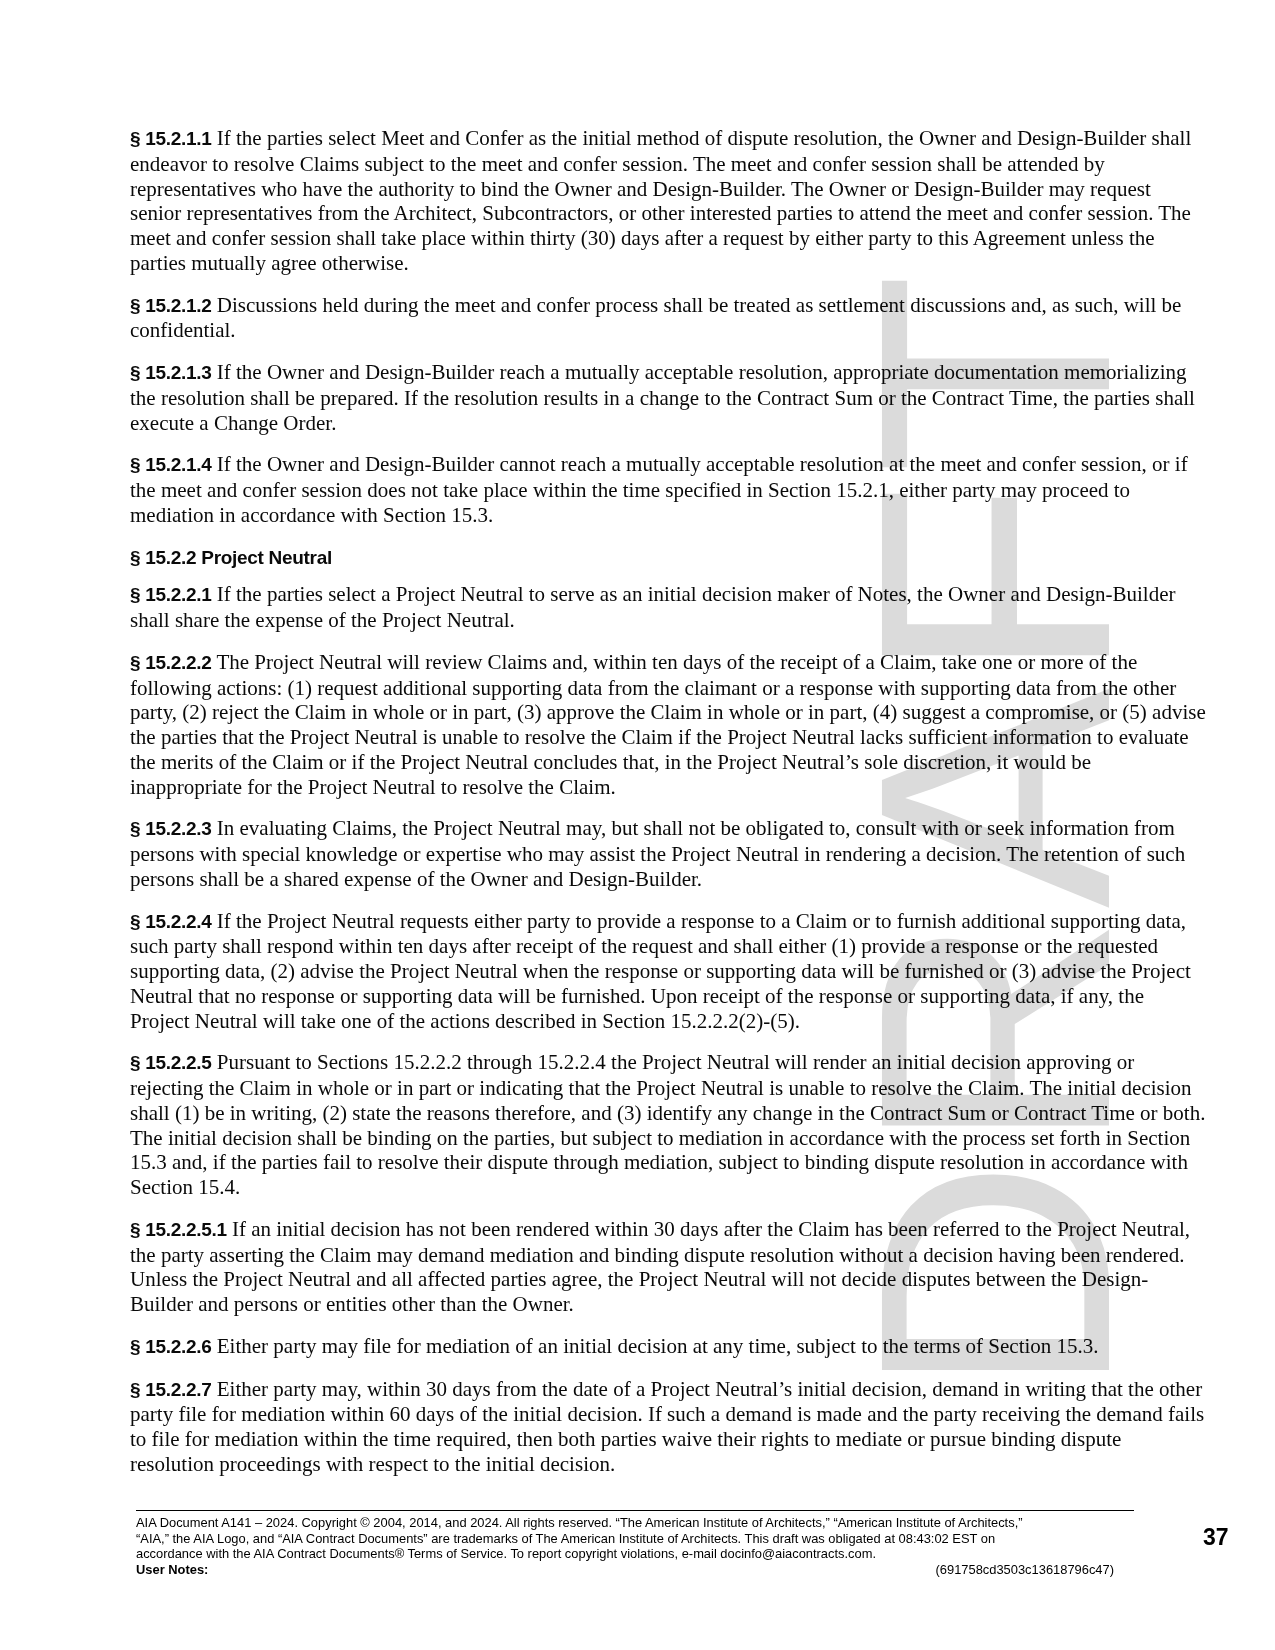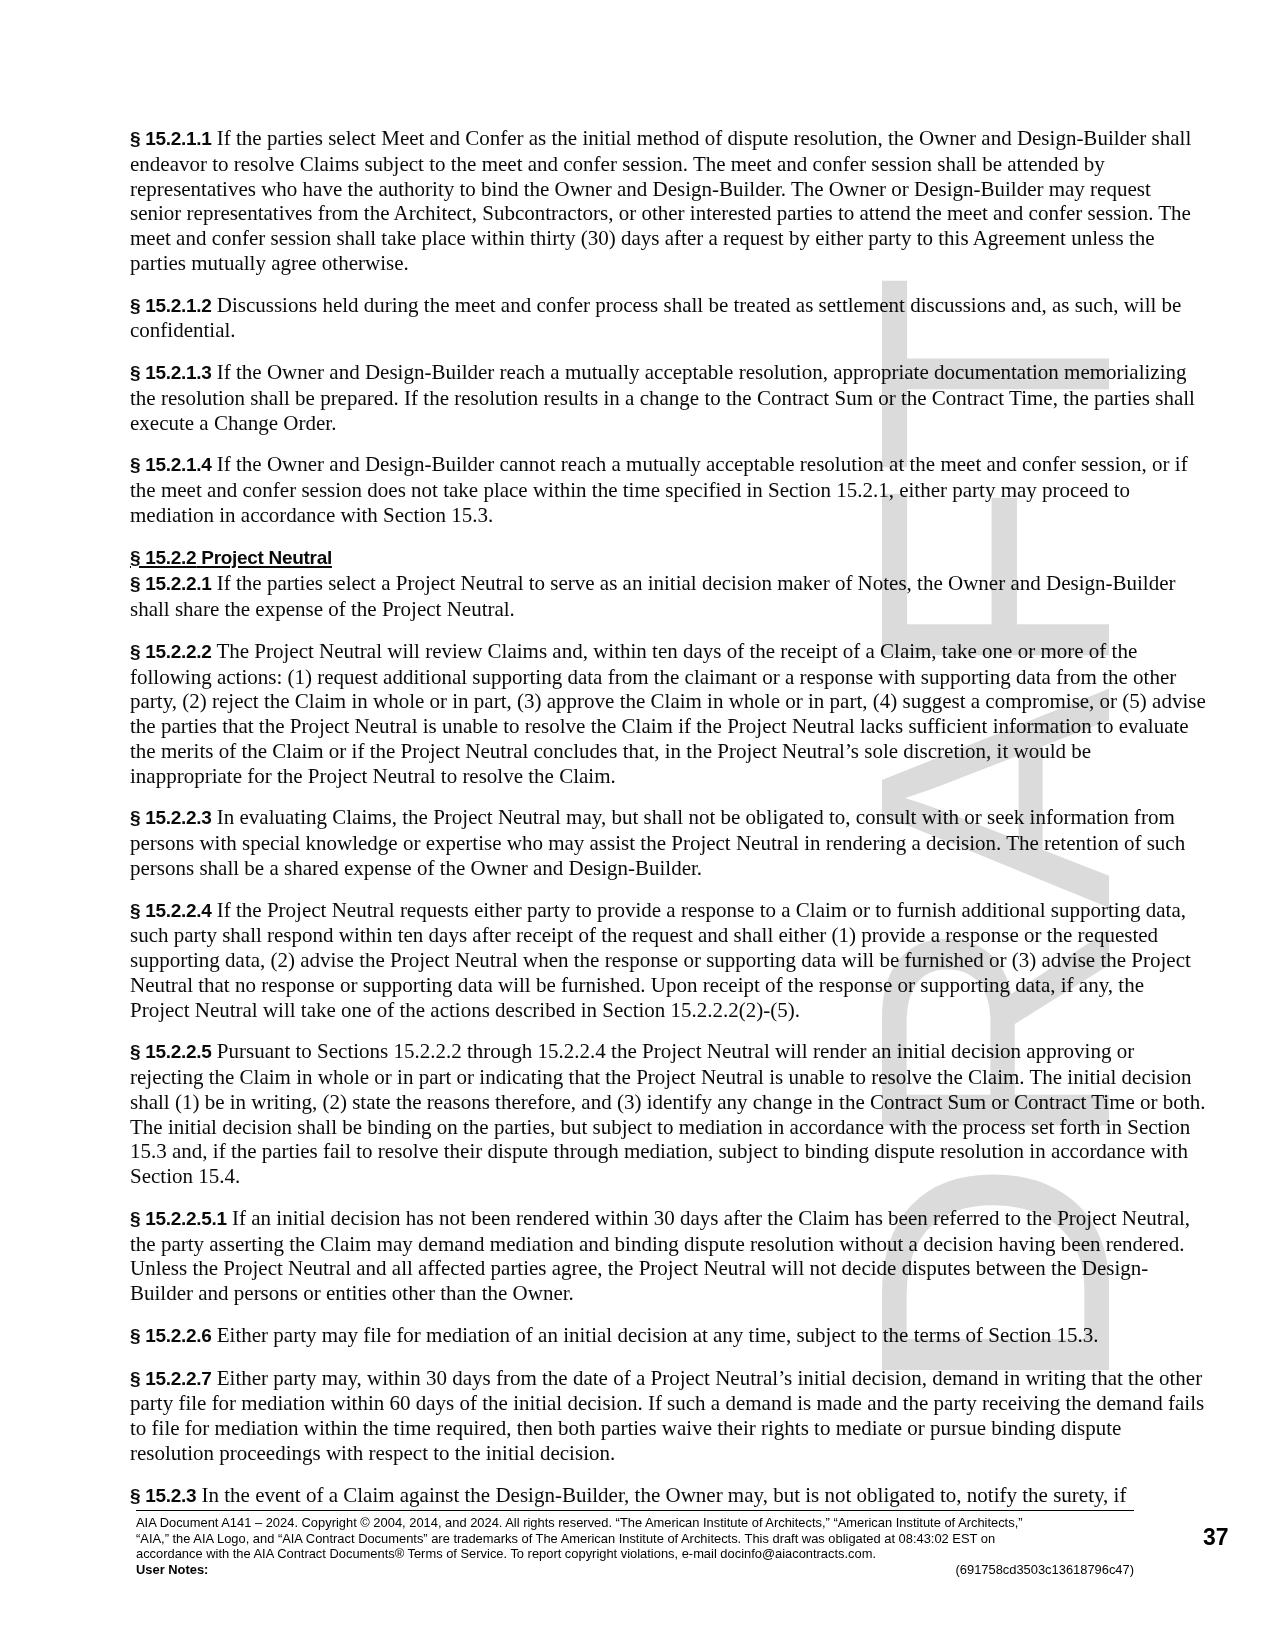--- a/index.html
+++ b/index.html
@@ -28,21 +28,21 @@
     z-index: 1;
     padding: 126px 68px 0 130px; 
     color: #0a0a0a;
   }
   p.para {
     margin: 0 0 17px 0;
     font-size: 21px;
     line-height: 24.75px;
     text-align: left;
   }
-  p.para.tight { margin-bottom: 1px; text-decoration: underline; }
+  p.para.tight { margin-bottom: 12px; }
   .secnum, .sectitle {
     font-family: "Liberation Sans", sans-serif;
     font-weight: 700;
     font-size: 19px;
     letter-spacing: -0.3px;
   }
   footer {
     position: absolute;
     left: 136px; top: 1510px;
     width: 998px;
@@ -53,21 +53,21 @@
     color: #000;
   }
   .rule { border-top: 1.6px solid #000; margin-bottom: 4px; }
   .legal div { white-space: nowrap; }
   .notes-row {
     display: flex;
     justify-content: space-between;
     align-items: flex-end;
   }
   .usernotes { font-weight: 700; }
-  .hash { }
+  .hash { margin-right: 20px; }
   .pagenum {
     position: absolute;
     left: 1203px; top: 1524px;
     z-index: 1;
     font-family: "Liberation Sans", sans-serif;
     font-weight: 700;
     font-size: 23px;
     color: #000;
   }
 </style>
@@ -96,21 +96,20 @@
   <p class="para"><span class="secnum">§ 15.2.2.4</span><span class="sectitle"></span><span class="secbody"> If the Project Neutral requests either party to provide a response to a Claim or to furnish additional supporting data, such party shall respond within ten days after receipt of the request and shall either (1) provide a response or the requested supporting data, (2) advise the Project Neutral when the response or supporting data will be furnished or (3) advise the Project Neutral that no response or supporting data will be furnished. Upon receipt of the response or supporting data, if any, the Project Neutral will take one of the actions described in Section 15.2.2.2(2)-(5).</span></p>
 
   <p class="para"><span class="secnum">§ 15.2.2.5</span><span class="sectitle"></span><span class="secbody"> Pursuant to Sections 15.2.2.2 through 15.2.2.4 the Project Neutral will render an initial decision approving or rejecting the Claim in whole or in part or indicating that the Project Neutral is unable to resolve the Claim. The initial decision shall (1) be in writing, (2) state the reasons therefore, and (3) identify any change in the Contract Sum or Contract Time or both. The initial decision shall be binding on the parties, but subject to mediation in accordance with the process set forth in Section 15.3 and, if the parties fail to resolve their dispute through mediation, subject to binding dispute resolution in accordance with Section 15.4.</span></p>
 
   <p class="para"><span class="secnum">§ 15.2.2.5.1</span><span class="sectitle"></span><span class="secbody"> If an initial decision has not been rendered within 30 days after the Claim has been referred to the Project Neutral, the party asserting the Claim may demand mediation and binding dispute resolution without a decision having been rendered. Unless the Project Neutral and all affected parties agree, the Project Neutral will not decide disputes between the Design-Builder and persons or entities other than the Owner.</span></p>
 
   <p class="para"><span class="secnum">§ 15.2.2.6</span><span class="sectitle"></span><span class="secbody"> Either party may file for mediation of an initial decision at any time, subject to the terms of Section 15.3.</span></p>
 
   <p class="para"><span class="secnum">§ 15.2.2.7</span><span class="sectitle"></span><span class="secbody"> Either party may, within 30 days from the date of a Project Neutral’s initial decision, demand in writing that the other party file for mediation within 60 days of the initial decision. If such a demand is made and the party receiving the demand fails to file for mediation within the time required, then both parties waive their rights to mediate or pursue binding dispute resolution proceedings with respect to the initial decision.</span></p>
 
-  <p class="para"><span class="secnum">§ 15.2.3</span><span class="sectitle"></span><span class="secbody"> In the event of a Claim against the Design-Builder, the Owner may, but is not obligated to, notify the surety, if</span></p>
 </main>
 
 <footer>
   <div class="rule"></div>
   <div class="legal">
       <div>AIA Document A141 – 2024. Copyright © 2004, 2014, and 2024. All rights reserved. “The American Institute of Architects,” “American Institute of Architects,”</div>
       <div>“AIA,” the AIA Logo, and “AIA Contract Documents” are trademarks of The American Institute of Architects. This draft was obligated at 08:43:02 EST on</div>
       <div>accordance with the AIA Contract Documents® Terms of Service. To report copyright violations, e-mail docinfo@aiacontracts.com.</div>
     </div>
   <div class="notes-row">

